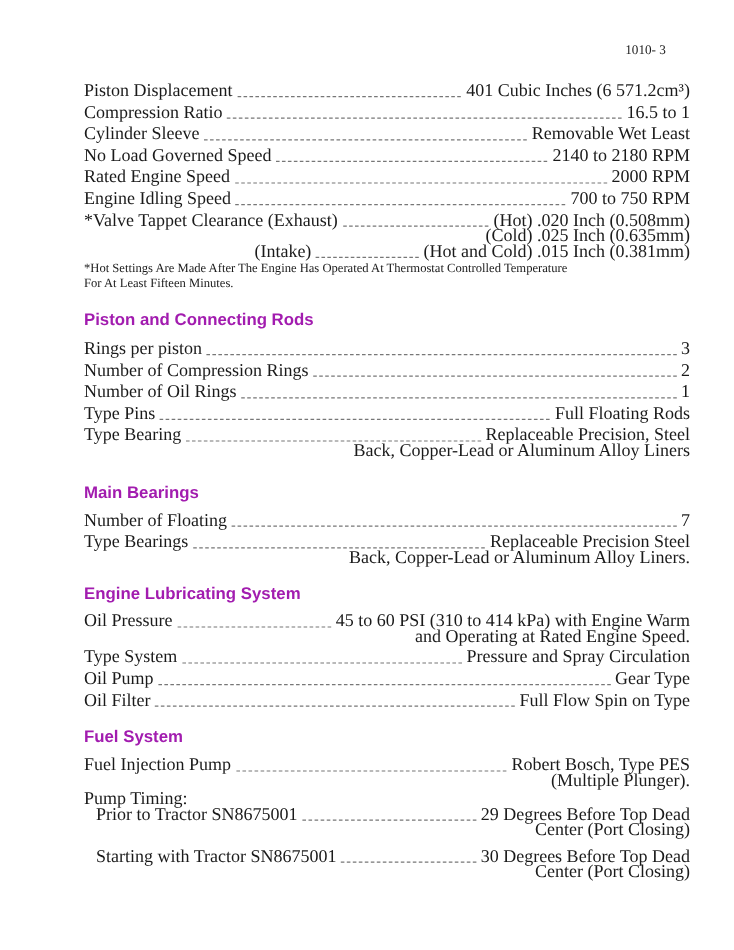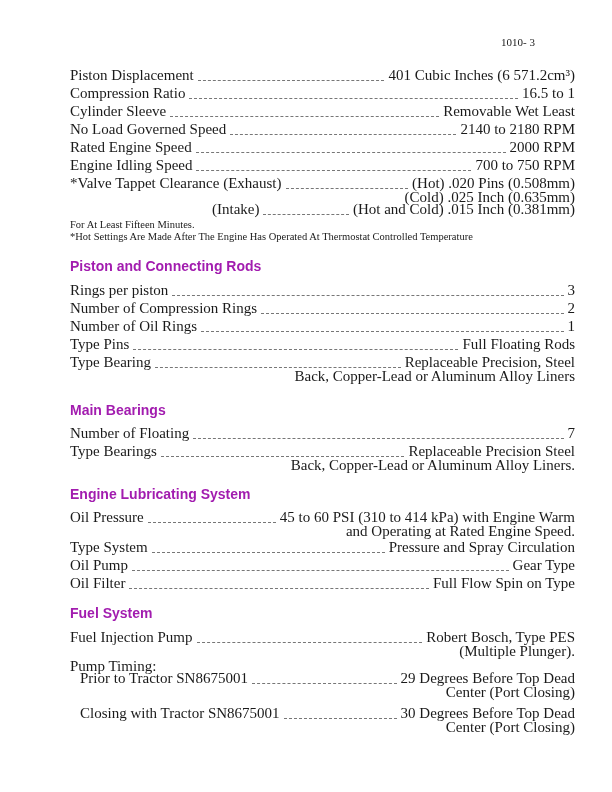--- a/index.html
+++ b/index.html
@@ -1,18 +1,18 @@
 <!DOCTYPE html>
 <html><head>
 <meta charset="utf-8">
 <style>
   html, body { margin: 0; padding: 0; background: #ffffff; }
   body { width: 612px; height: 792px; position: relative; overflow: hidden;
          font-family: "Liberation Serif", "DejaVu Serif", serif; color: #1a1a1a; }
-  .page-num { position: absolute; top: 36px; left: 501px; font-size: 11px; text-align: right; }
+  .page-num { position: absolute; top: 36px; left: 521px; font-size: 11px; text-align: right; }
   .row { position: absolute; left: 70px; width: 505px; font-size: 15px; line-height: 12px; }
   .line { display: flex; align-items: baseline; white-space: nowrap; }
   .lbl { flex: 0 0 auto; padding-right: 4px; }
   .dots { flex: 1 1 auto; overflow: hidden; height: 10px; position: relative; top: 1px;
           border-bottom: 1px dashed #777; margin-bottom: 3px; min-width: 10px; }
   .val { flex: 0 0 auto; padding-left: 4px; text-align: right; }
   .cont { text-align: right; }
   .heading { position: absolute; left: 70px; font-family: "Liberation Sans", "DejaVu Sans", sans-serif;
              font-weight: bold; font-size: 14px; color: #a21caf; }
   .note { position: absolute; left: 70px; width: 505px; font-size: 10.5px; line-height: 12px; }
@@ -63,33 +63,33 @@
       <span class="lbl">Engine Idling Speed</span>
       <span class="dots"></span>
       <span class="val">700 to 750 RPM</span>
     </div>
   </div>
 
 <div class="row" style="top:177px">
   <div class="line">
       <span class="lbl">*Valve Tappet Clearance (Exhaust)</span>
       <span class="dots"></span>
-      <span class="val">(Hot) .020 Pins (0.508mm)</span>
+      <span class="val">(Hot) .020 Inch (0.508mm)</span>
     </div>
   <div class="cont">(Cold) .025 Inch (0.635mm)</div>
   <div class="line">
       <span class="lbl" style="padding-left:142px">(Intake)</span>
       <span class="dots"></span>
       <span class="val">(Hot and Cold) .015 Inch (0.381mm)</span>
     </div>
 </div>
 
 <div class="note" style="top:219px">
+  <div>*Hot Settings Are Made After The Engine Has Operated At Thermostat Controlled Temperature</div>
   <div>For At Least Fifteen Minutes.</div>
-  <div>*Hot Settings Are Made After The Engine Has Operated At Thermostat Controlled Temperature</div>
 </div>
 
 <div class="heading" style="top:258px">Piston and Connecting Rods</div>
 <div class="row" style="top:284px">
     <div class="line">
       <span class="lbl">Rings per piston</span>
       <span class="dots"></span>
       <span class="val">3</span>
     </div>
   </div>
@@ -184,18 +184,18 @@
 <div class="row" style="top:672px">
   <div class="line">
       <span class="lbl sub-indent">Prior to Tractor SN8675001</span>
       <span class="dots"></span>
       <span class="val">29 Degrees Before Top Dead</span>
     </div>
   <div class="cont">Center (Port Closing)</div>
 </div>
 <div class="row" style="top:707px">
   <div class="line">
-      <span class="lbl sub-indent">Closing with Tractor SN8675001</span>
+      <span class="lbl sub-indent">Starting with Tractor SN8675001</span>
       <span class="dots"></span>
       <span class="val">30 Degrees Before Top Dead</span>
     </div>
   <div class="cont">Center (Port Closing)</div>
 </div>
 
 </body></html>

